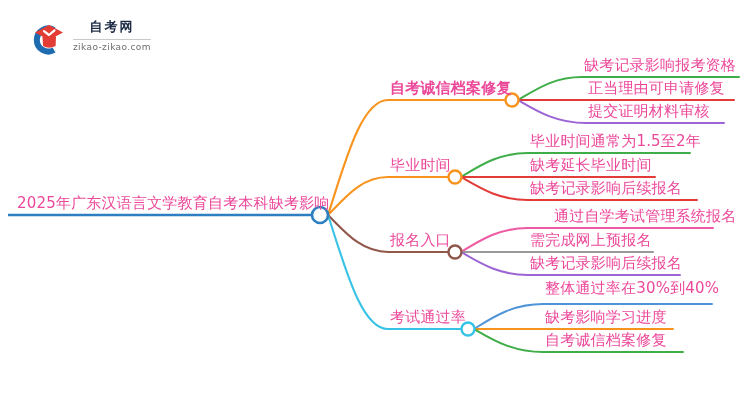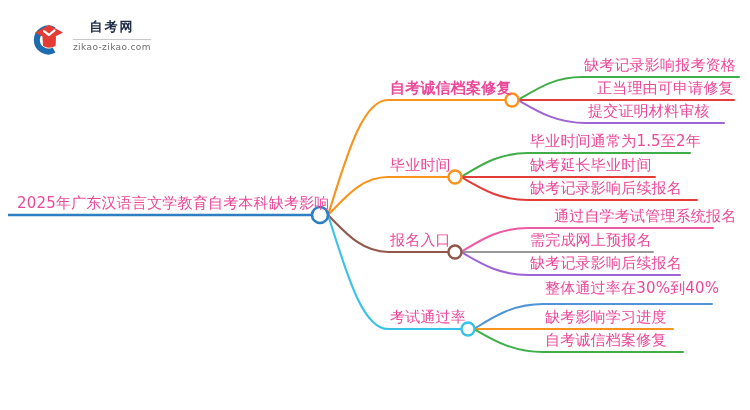--- a/index.html
+++ b/index.html
@@ -63,21 +63,21 @@
     <path d="M 328 215 C 344.8 266.3, 361 329, 388 329 L 468 329" stroke="#38c3e6" stroke-width="2.1" fill="none" stroke-linecap="round"></path>
     <path d="M 474 329 C 492 317.75, 511.95 304, 543 304 L 712 304" stroke="#4f94d8" stroke-width="2" fill="none" stroke-linecap="round"></path>
     <path d="M 474 329 L 673 329" stroke="#f8941d" stroke-width="2" fill="none" stroke-linecap="round"></path>
     <path d="M 474 329 C 492 339.35, 511.95 352, 543 352 L 683 352" stroke="#3fae49" stroke-width="2" fill="none" stroke-linecap="round"></path>
     <circle cx="468" cy="329" r="6.5" fill="#ffffff" stroke="#38c3e6" stroke-width="2.4"></circle>
     <circle cx="320" cy="215" r="8" fill="#ffffff" stroke="#2e7fc1" stroke-width="2.6"></circle>
   </svg>
 <div id="labels">
     <div class="label" style="left: 17px; top: 195px;">2025年广东汉语言文学教育自考本科缺考影响</div>
     <div class="label" style="left: 584px; top: 57px;">缺考记录影响报考资格</div>
-    <div class="label" style="left: 588px; top: 80px; margin-left: 9px;">正当理由可申请修复</div>
+    <div class="label" style="left: 588px; top: 80px;">正当理由可申请修复</div>
     <div class="label" style="left: 588px; top: 103px; text-align: right;">提交证明材料审核</div>
     <div class="label" style="left: 390px; top: 80px; font-weight: bold;">自考诚信档案修复</div>
     <div class="label" style="left: 530px; top: 133px;">毕业时间通常为1.5至2年</div>
     <div class="label" style="left: 530px; top: 157px;">缺考延长毕业时间</div>
     <div class="label" style="left: 530px; top: 180px;">缺考记录影响后续报名</div>
     <div class="label" style="left: 390px; top: 157px;">毕业时间</div>
     <div class="label" style="left: 530px; top: 208px; margin-left: 24px;">通过自学考试管理系统报名</div>
     <div class="label" style="left: 530px; top: 232px;">需完成网上预报名</div>
     <div class="label" style="left: 530px; top: 255px;">缺考记录影响后续报名</div>
     <div class="label" style="left: 390px; top: 232px;">报名入口</div>

